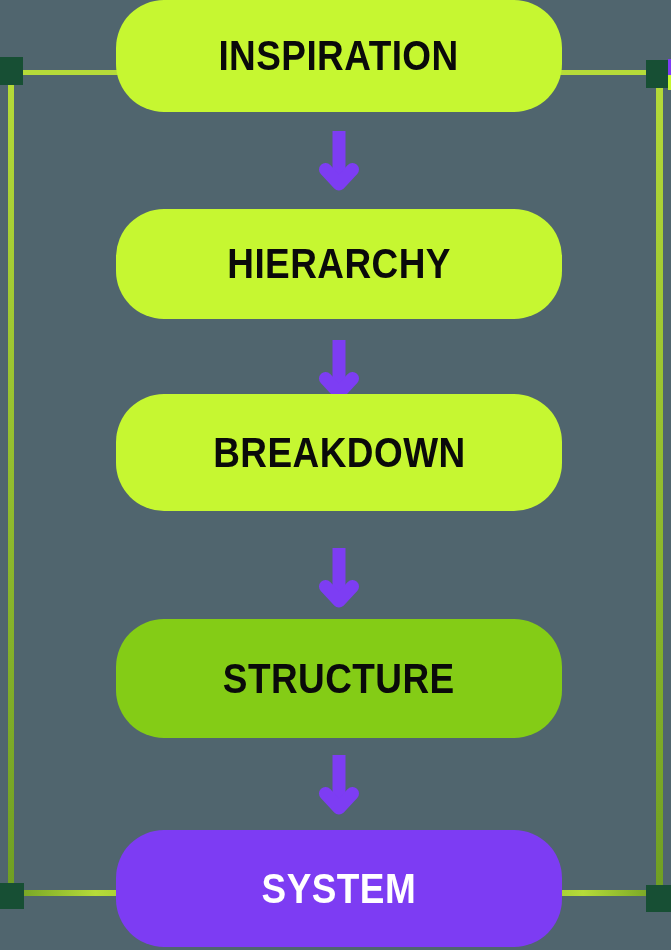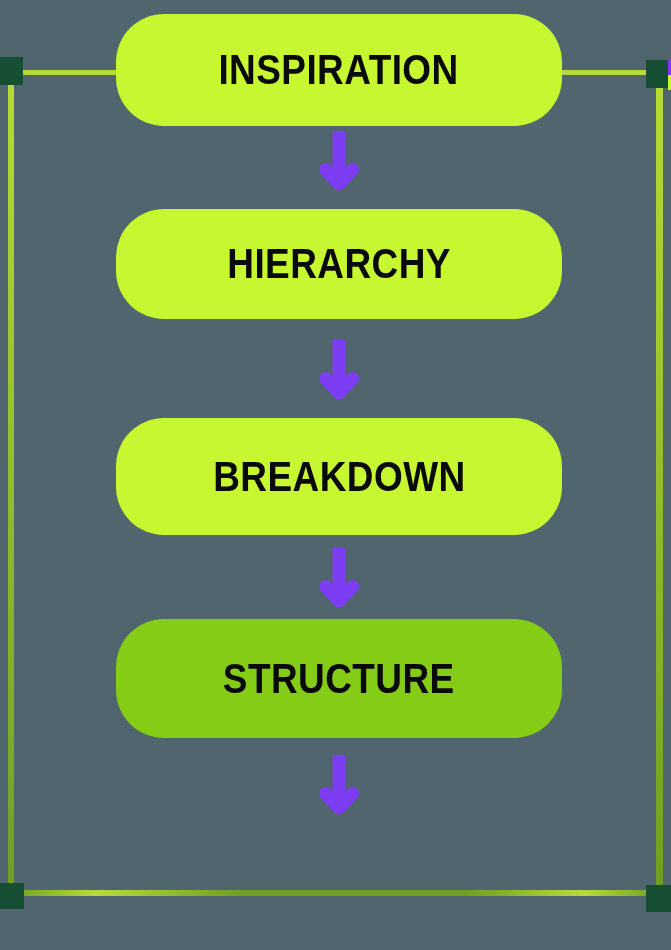--- a/index.html
+++ b/index.html
@@ -31,23 +31,23 @@
   .sliver { position:absolute; z-index:3; }
   .sliver-purple { left:668px; top:59px; width:3px; height:16px; }
   .sliver-lime   { left:668px; top:75px; width:3px; height:15px; }
 
   
   .pill {
     position:absolute; left:116px; width:446px;
     border-radius:48px; z-index:2;
     display:flex; align-items:center; justify-content:center;
   }
-  .p1 { top:0;     height:112px;margin-top:14px; }
+  .p1 { top:0;     height:112px; }
   .p2 { top:209px; height:110px;align-items:center; }
-  .p3 { top:418px; height:117px; }
+  .p3 { top:394px; height:117px; }
   .p4 { top:619px; height:119px; }
   .p5 { top:830px; height:117px; }
   .pill .label {
     display:inline-block; font-weight:700; font-size:42px;
     letter-spacing:0.5px; transform:scaleX(0.88); white-space:nowrap;
   }
 
   
   .arrow { position:absolute; left:317px; width:44px; height:64px; z-index:2; }
   .a1 { top:129px; } .a2 { top:338px; } .a3 { top:546px; } .a4 { top:753px; }
@@ -101,14 +101,17 @@
 
   <div class="pill p4" style="background: #84cc16;">
     <span class="label" style="color: rgb(10, 10, 10);">STRUCTURE</span>
   </div>
 
   <svg class="arrow a4" viewBox="0 0 44 64">
     <path class="stem" d="M22 2 L22 52"></path>
     <path class="head" d="M8.5 40.5 L22 55 L35.5 40.5"></path>
   </svg>
 
+  <div class="pill p5" style="background: rgb(125, 60, 243);">
+    <span class="label" style="color: rgb(255, 255, 255);">SYSTEM</span>
+  </div>
 
 </div>
 
 </body></html>

